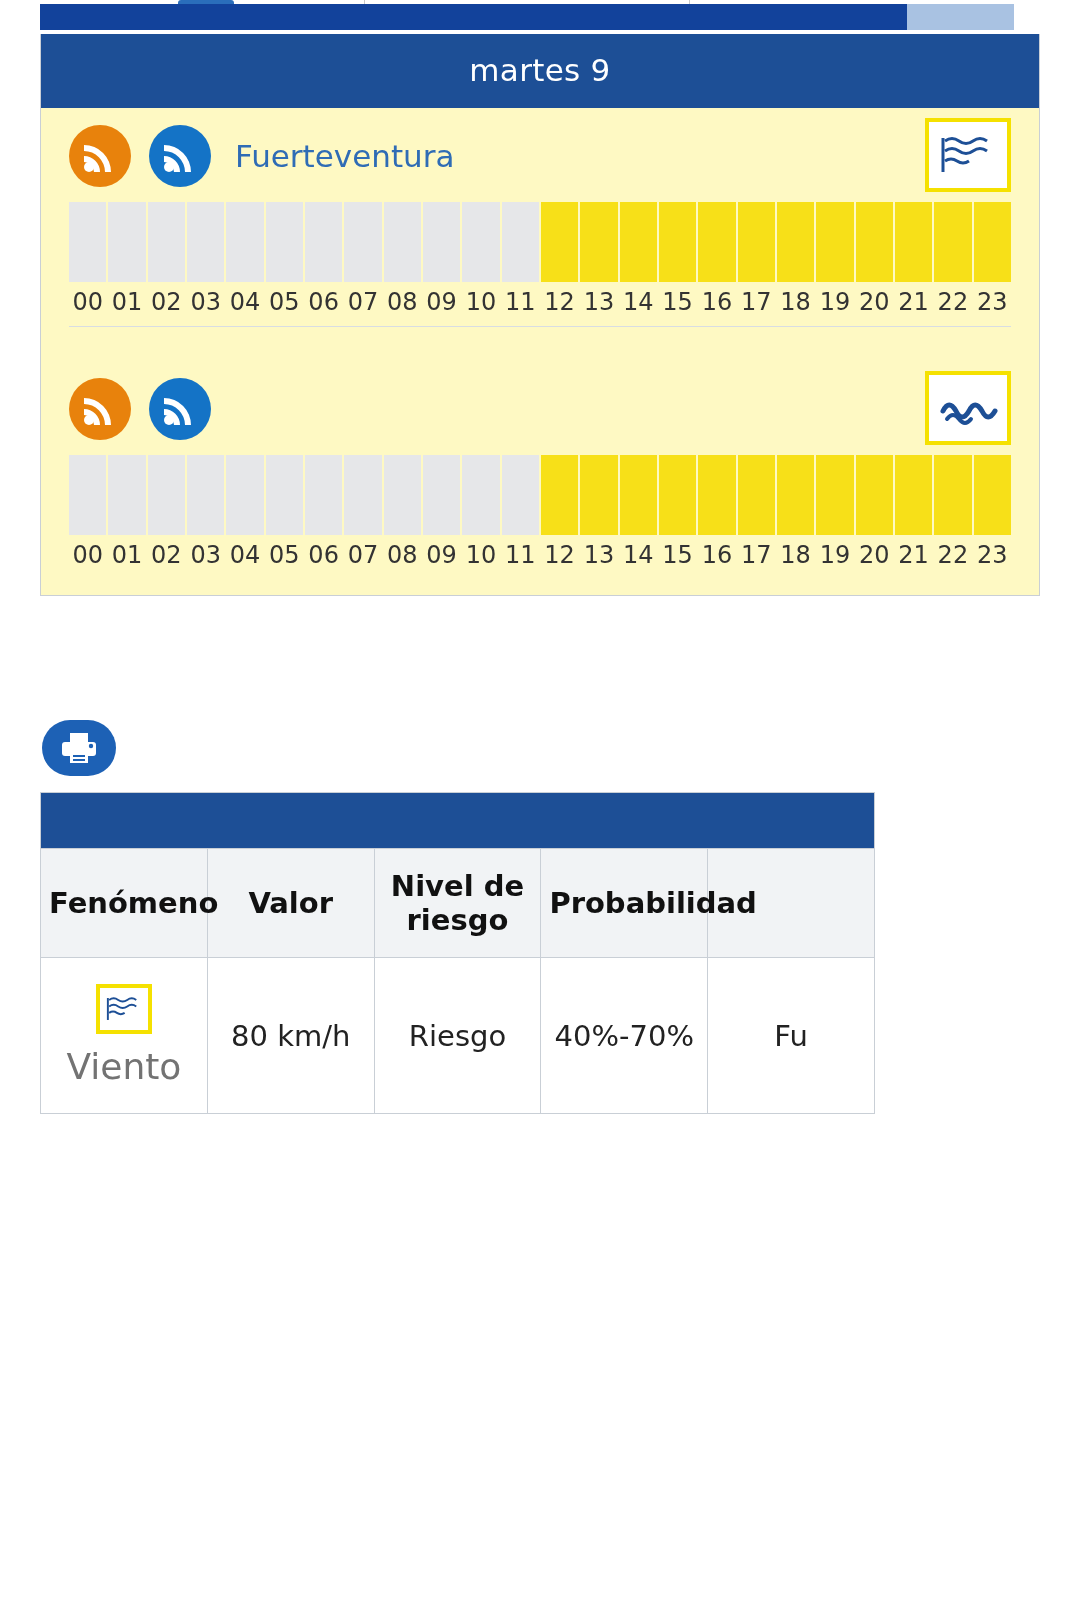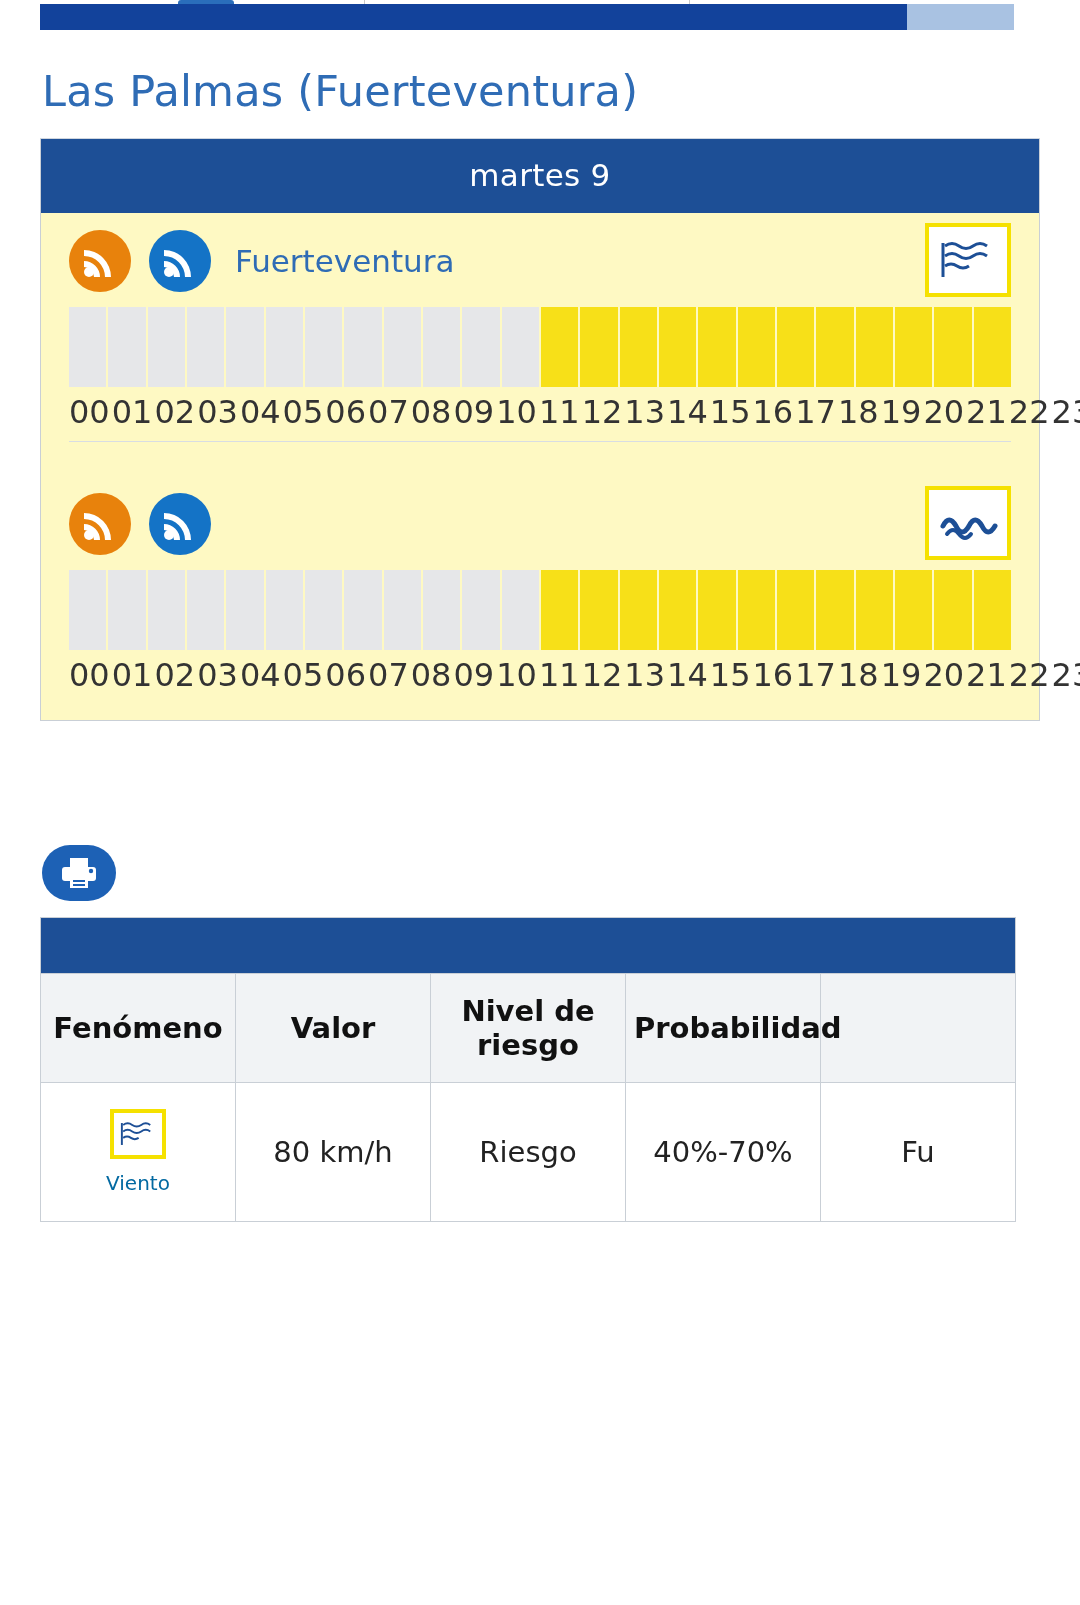--- a/index.html
+++ b/index.html
@@ -145,38 +145,38 @@
     display: flex;
     gap: 2px;
     margin: 0 14px 0 14px;
     padding-bottom: 10px;
     border-bottom: 1px solid #d8dde3;
   }
   .hourlabels.last { border-bottom: none; padding-bottom: 26px; }
   .hourlabel {
     flex: 1 1 0;
     text-align: center;
-    font-size: 32px;
+    font-size: 24px;
     color: #333333;
   }
   .zone-spacer { height: 34px; }
 
   
   .printer-btn {
     width: 74px; height: 56px;
     border-radius: 34px;
     background: #1d61b5;
     display: flex; align-items: center; justify-content: center;
     flex: none;
   }
 
   
   .detalle-table {
     border-collapse: collapse;
-    width: 976px;
+    width: 835px;
     table-layout: fixed;
     border: 1px solid #c9cfd6;
   }
   .detalle-table .bluehead td {
     background: #1d4f96;
     height: 56px;
     border: none;
   }
   .detalle-table th {
     background: #f1f3f5;
@@ -194,21 +194,21 @@
     text-align: center;
     padding: 26px 8px;
     background: #ffffff;
   }
   .phen-cell-inner {
     display: flex;
     flex-direction: column;
     align-items: center;
     gap: 12px;
   }
-  .phen-label { font-size: 20px; color: #0369a1; }
+  .phen-label { font-size: 36px; color: #737373; }
   .col-fen { width: 218px; }
   .col-val { width: 160px; }
   .col-niv { width: 294px; }
   .col-pro { width: 254px; }
   .col-amb { width: 160px; }
 </style>
 </head>
 <body>
 
 <div class="topstrip">
@@ -218,21 +218,20 @@
     <div class="tabcell"></div>
   </div>
   <div class="tabsel"></div>
   <div class="bar">
     <div class="barfill" style="width: 89%;"></div>
   </div>
 </div>
 
 <div class="page">
 
-  <div class="page-title">Las Palmas (Fuerteventura)</div>
 
 
   <div class="avisos-box">
     <div class="avisos-daybar">martes 9</div>
 
     <div class="zone-block">
       <div class="zone-head">
         <div class="rss-icon orange">
           <svg width="36" height="36" viewBox="0 0 36 36">
             <circle cx="7" cy="29" r="5" fill="#ffffff"></circle>

